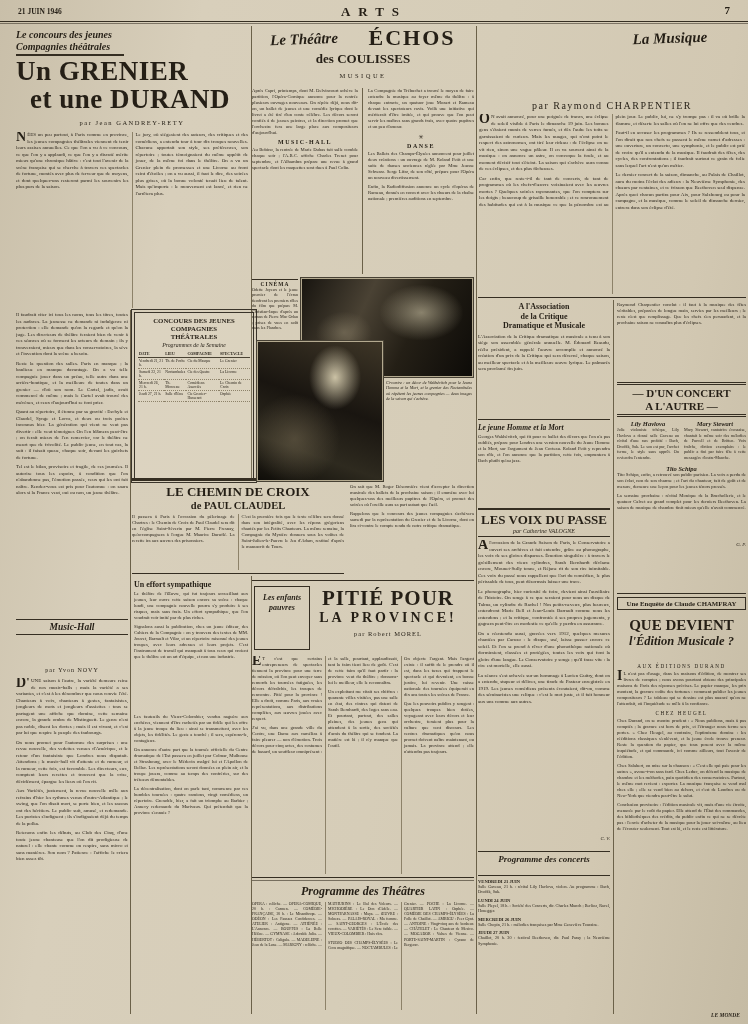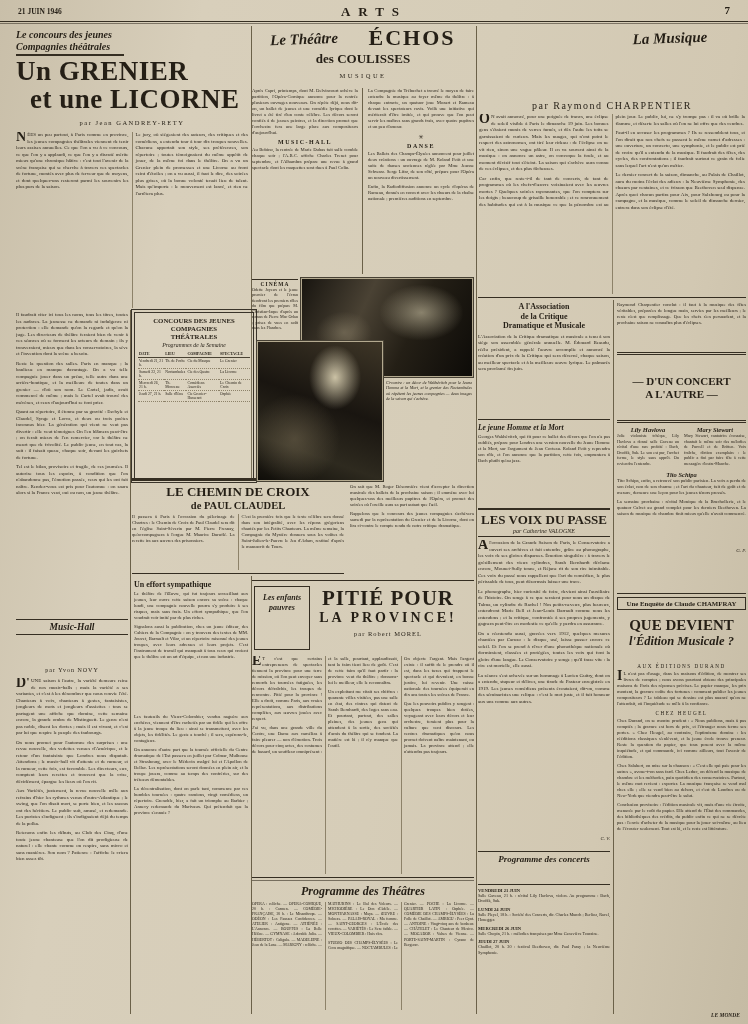--- a/index.html
+++ b/index.html
@@ -48,21 +48,21 @@
   <div class="abs vrule" style="left:476px;top:26px;height:988px;"></div>
   <div class="abs vrule" style="left:613px;top:300px;height:714px;"></div>
 
   <div class="abs" style="left:16px;top:29px;width:160px;">
     <div class="bold ital" style="font-size:10px;line-height:1.2;">Le concours des jeunes</div>
     <div class="bold ital" style="font-size:10px;line-height:1.2;">Compagnies théâtrales</div>
   </div>
   <div class="abs rule" style="left:16px;top:54px;width:108px;height:2px;"></div>
   <div class="abs bold" style="left:16px;top:58px;width:232px;font-size:27px;line-height:1.03;letter-spacing:.5px;">
     <div>Un GRENIER</div>
-    <div style="padding-left:14px;">et une LICORNE</div>
+    <div style="padding-left:14px;">et une DURAND</div>
   </div>
   <div class="abs center" style="left:16px;top:119px;width:232px;font-size:6.5px;letter-spacing:1.5px;">par Jean GANDREY-RETY</div>
   <div class="abs jt ov b5 cols2" style="left:16px;top:132px;width:232px;height:176px;">
     <p class="dc">NÉES un peu partout, à Paris comme en province, les jeunes compagnies théâtrales viennent de tenir leurs assises annuelles. Ce que l'on a vu à ce concours, ce que l'on y a applaudi, ce que l'on y a discuté mérite mieux qu'une chronique hâtive : c'est tout l'avenir de la scène française qui se cherche à travers ces spectacles de fortune, montés avec plus de ferveur que de moyens, et dont quelques-uns resteront parmi les souvenirs les plus purs de la saison.</p>
     <p>Le jury, où siégeaient des auteurs, des critiques et des comédiens, a entendu tour à tour dix troupes nouvelles. Chacune apportait son style, ses préférences, son répertoire ; toutes témoignaient du même appétit de jouer, de la même foi dans le théâtre. On a vu un Grenier plein de promesses et une Licorne au front ceint d'étoiles ; on a vu aussi, il faut le dire, des soirées plus grises, où la bonne volonté tenait lieu de talent. Mais qu'importe : le mouvement est lancé, et rien ne l'arrêtera plus.</p>
   </div>
   <div class="abs jt ov b5" style="left:16px;top:312px;width:112px;height:304px;">
     <p>Il faudrait citer ici tous les noms, tous les titres, toutes les audaces. La jeunesse ne demande ni indulgence ni protection : elle demande qu'on la regarde et qu'on la juge. Les directeurs de théâtre feraient bien de venir à ces séances où se forment les acteurs de demain ; ils y trouveraient, mieux que dans les conservatoires, la sève et l'invention dont la scène a besoin.</p>
     <p>Reste la question des salles. Paris en manque ; la banlieue en manque davantage. On a vu telle compagnie jouer dans un préau, telle autre dans une arrière-boutique, et la meilleure de toutes dans un grenier — d'où son nom. Le Cartel, jadis, avait commencé de même ; mais le Cartel avait trouvé des mécènes, et ceux d'aujourd'hui se font prier.</p>
     <p>Quant au répertoire, il étonne par sa gravité : Eschyle et Claudel, Synge et Lorca, et deux ou trois poètes inconnus hier. La génération qui vient ne veut pas divertir : elle veut témoigner. On l'en blâmera peut-être ; on ferait mieux de l'en remercier, car le théâtre ne meurt que de frivolité. Le public jeune, en tout cas, la suit : il faisait queue, chaque soir, devant les guichets de fortune.</p>
@@ -206,21 +206,21 @@
   <div class="abs rule" style="left:478px;top:419px;width:132px;height:1px;"></div>
 
   <div class="abs" style="left:478px;top:423px;width:132px;height:80px;">
     <div class="bold ital" style="font-size:7.5px;margin-bottom:2px;">Le jeune Homme et la Mort</div>
     <div class="jt ov b47" style="height:66px;">
       <p>Georges Wakhévitch, qui fit pour ce ballet des décors que l'on n'a pas oubliés, prépare pour Londres une version nouvelle du Jeune Homme et la Mort, sur l'argument de Jean Cocteau. Roland Petit y reprendra son rôle, et l'on annonce que la partition, cette fois, empruntera à Bach plutôt qu'au jazz.</p>
     </div>
   </div>
 
   <div class="abs" style="left:617px;top:352px;width:129px;height:238px;">
-    <div class="center bold" style="font-size:11px;line-height:1.15;border-top:3px double #352e22;border-bottom:3px double #352e22;padding:20px 0;">
+    <div class="center bold" style="font-size:11px;line-height:1.15;border-top:3px double #352e22;border-bottom:3px double #352e22;padding:2px 0;margin-top:30px;">
       <div>— D'UN CONCERT</div>
       <div>A L'AUTRE —</div>
     </div>
     <div style="display:flex;gap:5px;margin-top:3px;">
       <div style="width:62px;">
         <div class="center bold ital" style="font-size:6.5px;">Lily Havlova</div>
         <div class="jt b42">
           <p>Jolie violoniste tchèque, Lily Havlova a donné salle Gaveau un récital d'une rare probité : Bach, Dvořák, Suk. Le son est pur, l'archet ferme, le style sans apprêt. On reviendra l'entendre.</p>
         </div>
       </div>
@@ -248,21 +248,21 @@
       <p class="dc">A l'occasion de la Grande Saison de Paris, le Conservatoire a ouvert ses archives et fait entendre, grâce au phonographe, les voix de ses gloires disparues. Émotion singulière : à travers le grésillement des vieux cylindres, Sarah Bernhardt déclame encore, Mounet-Sully tonne, et Réjane rit de son rire inimitable. Ces voix du passé nous rappellent que l'art du comédien, le plus périssable de tous, peut désormais laisser une trace.</p>
       <p>Le phonographe, hier curiosité de foire, devient ainsi l'auxiliaire de l'histoire. On songe à ce que seraient pour nous un disque de Talma, un cylindre de Rachel ! Nos petits-neveux, plus heureux, entendront Marie Bell et Jean-Louis Barrault comme nous les entendons ; et la critique, confrontée à ses propres jugements, y gagnera peut-être en modestie ce qu'elle y perdra en assurance.</p>
       <p>On a réentendu aussi, gravées vers 1912, quelques mesures chantées par Caruso : le disque, usé, laisse passer encore ce soleil. Et l'on se prend à rêver d'une phonothèque nationale où dormiraient, classées et protégées, toutes les voix qui font la gloire d'une langue. Le Conservatoire y songe ; qu'il fasse vite : la cire est mortelle, elle aussi.</p>
       <p>La séance s'est achevée sur un hommage à Lucien Guitry, dont on a entendu, stupeur et délices, une tirade de Pasteur enregistrée en 1919. Les jeunes comédiens présents écoutaient, dit-on, comme des séminaristes une relique : c'est le mot juste, et il fait honneur aux uns comme aux autres.</p>
     </div>
     <div class="sig">C. V.</div>
   </div>
 
   <div class="abs rule" style="left:478px;top:851px;width:132px;height:1px;"></div>
   <div class="abs" style="left:478px;top:854px;width:132px;height:160px;">
-    <div class="center bold ital" style="font-size:9px;border-bottom:1px solid #352e22;padding-bottom:20px;">Programme des concerts</div>
+    <div class="center bold ital" style="font-size:9px;border-bottom:1px solid #352e22;padding-bottom:11px;">Programme des concerts</div>
     <div class="bold" style="font-size:4.6px;margin-top:3px;">VENDREDI 21 JUIN</div>
     <div class="jt b42">
         <p>Salle Gaveau, 21 h. : récital Lily Havlova, violon. Au programme : Bach, Dvořák, Suk.</p>
       </div>
     <div class="bold" style="font-size:4.6px;">LUNDI 24 JUIN</div>
     <div class="jt b42">
         <p>Salle Pleyel, 18 h. : Société des Concerts, dir. Charles Munch ; Berlioz, Ravel, Honegger.</p>
       </div>
     <div class="bold" style="font-size:4.6px;">MERCREDI 26 JUIN</div>
     <div class="jt b42">

